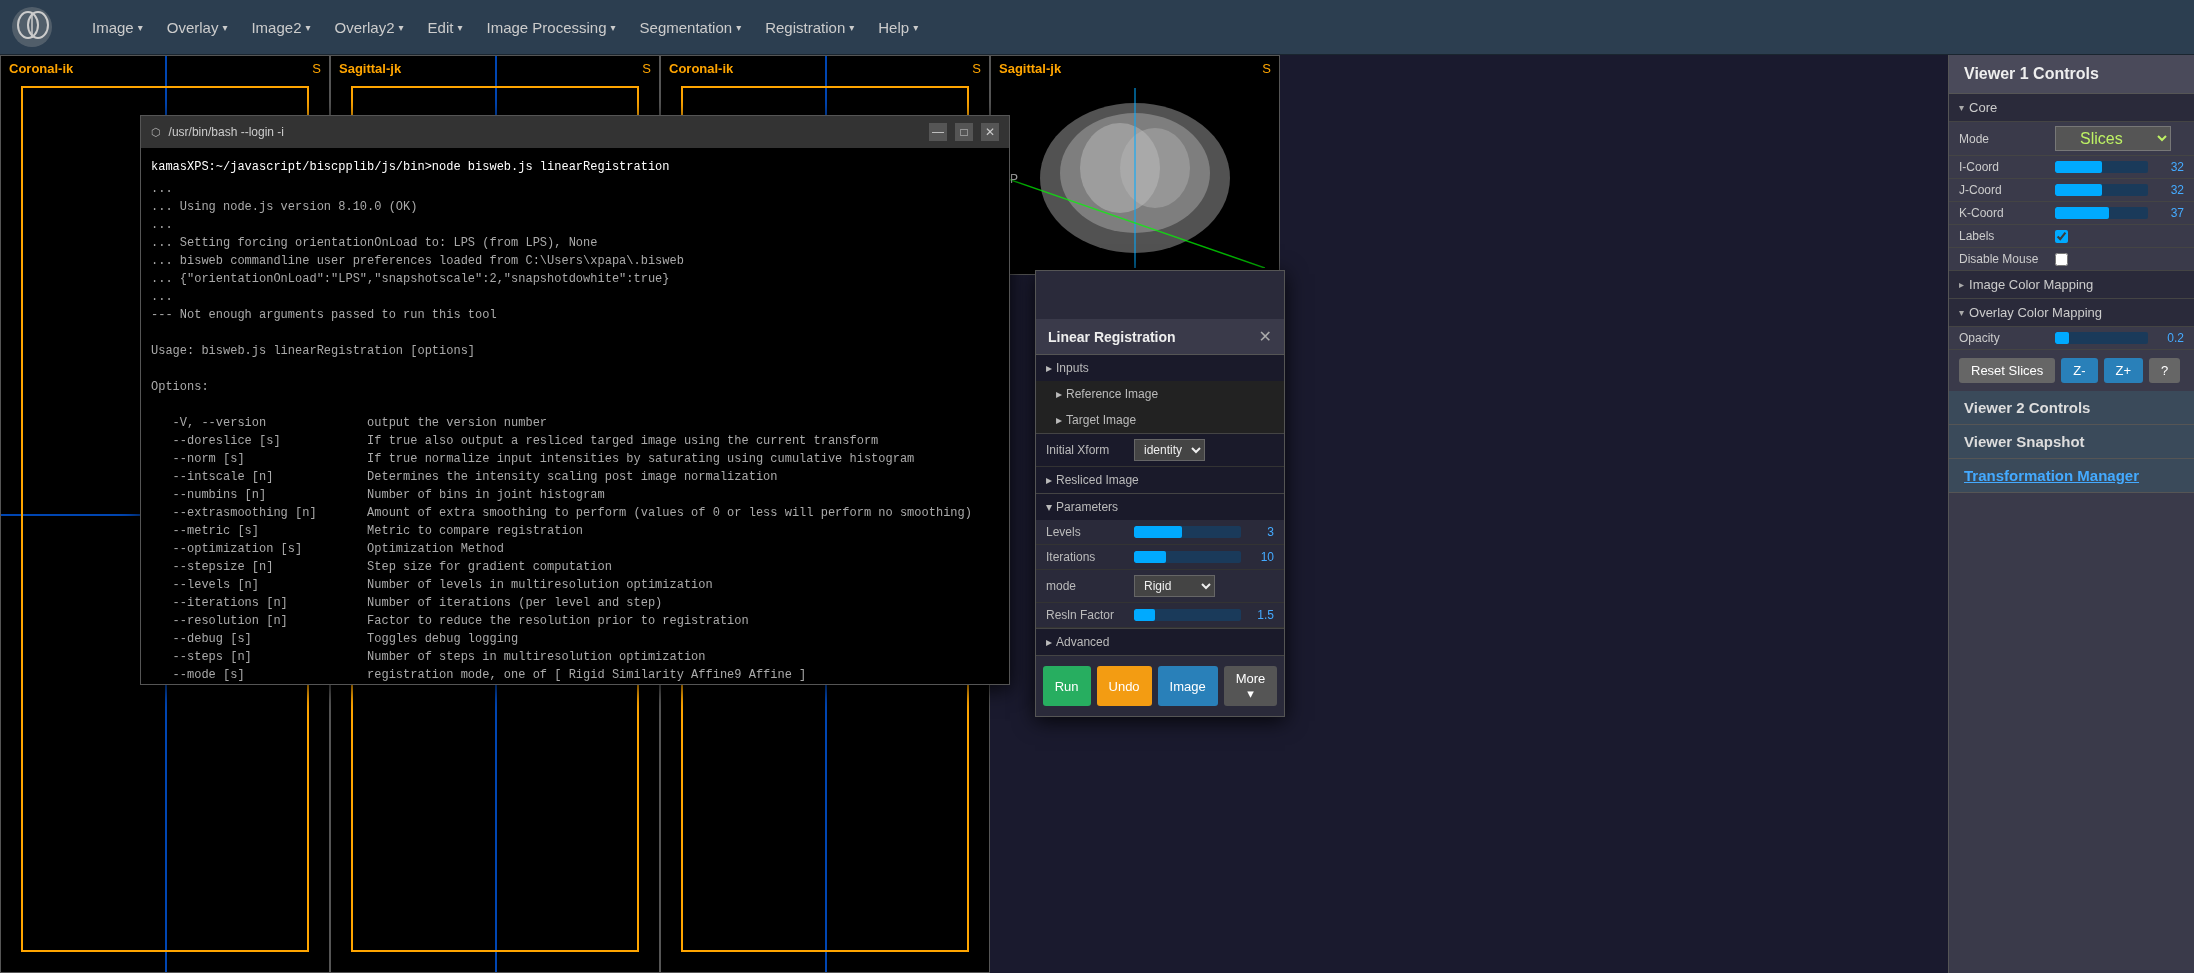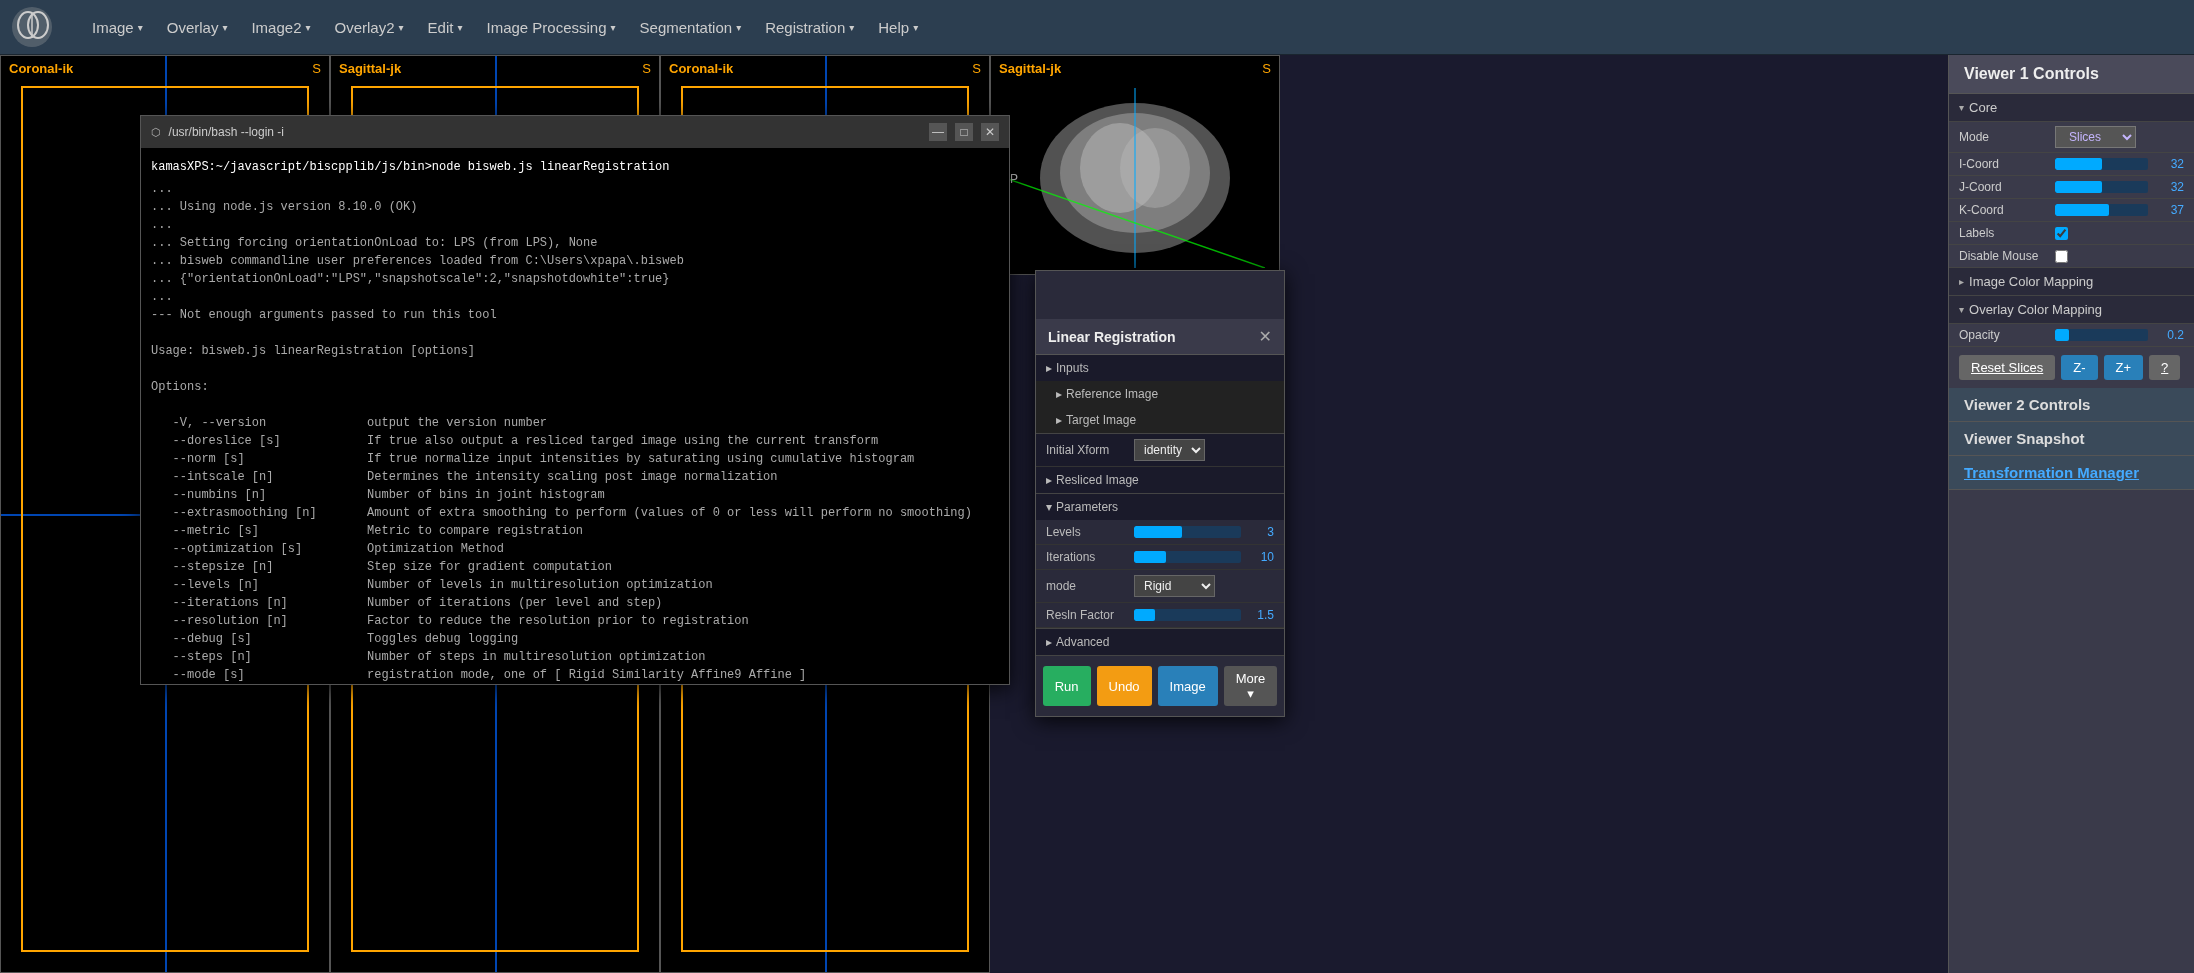--- a/index.html
+++ b/index.html
@@ -155,24 +155,24 @@
 
     .control-value {
       color: #4af;
       font-size: 12px;
       width: 30px;
       text-align: right;
     }
 
     .mode-select {
       background: #555;
-      color: #c4b5fd;
+      color: #bef264;
       border: 1px solid #777;
-      padding: 2px 9px;
-      font-size: 12px;
+      padding: 2px 20px;
+      font-size: 16px;
     }
 
     .checkbox-blue {
       accent-color: #00aaff;
     }
 
     
     .btn-row {
       display: flex;
       gap: 6px;
@@ -183,21 +183,21 @@
 
     .btn {
       padding: 5px 12px;
       border: none;
       border-radius: 3px;
       cursor: pointer;
       font-size: 13px;
       color: #fff;
     }
 
-    .btn-gray { background: #666; text-decoration: underline; }
+    .btn-gray { background: #666; }
     .btn-blue { background: #2980b9; }
 
     .viewer-section-header {
       background: #3a4a5a;
       padding: 8px 15px;
       font-size: 15px;
       font-weight: bold;
       color: #ddd;
       cursor: pointer;
       border-bottom: 1px solid #555;

